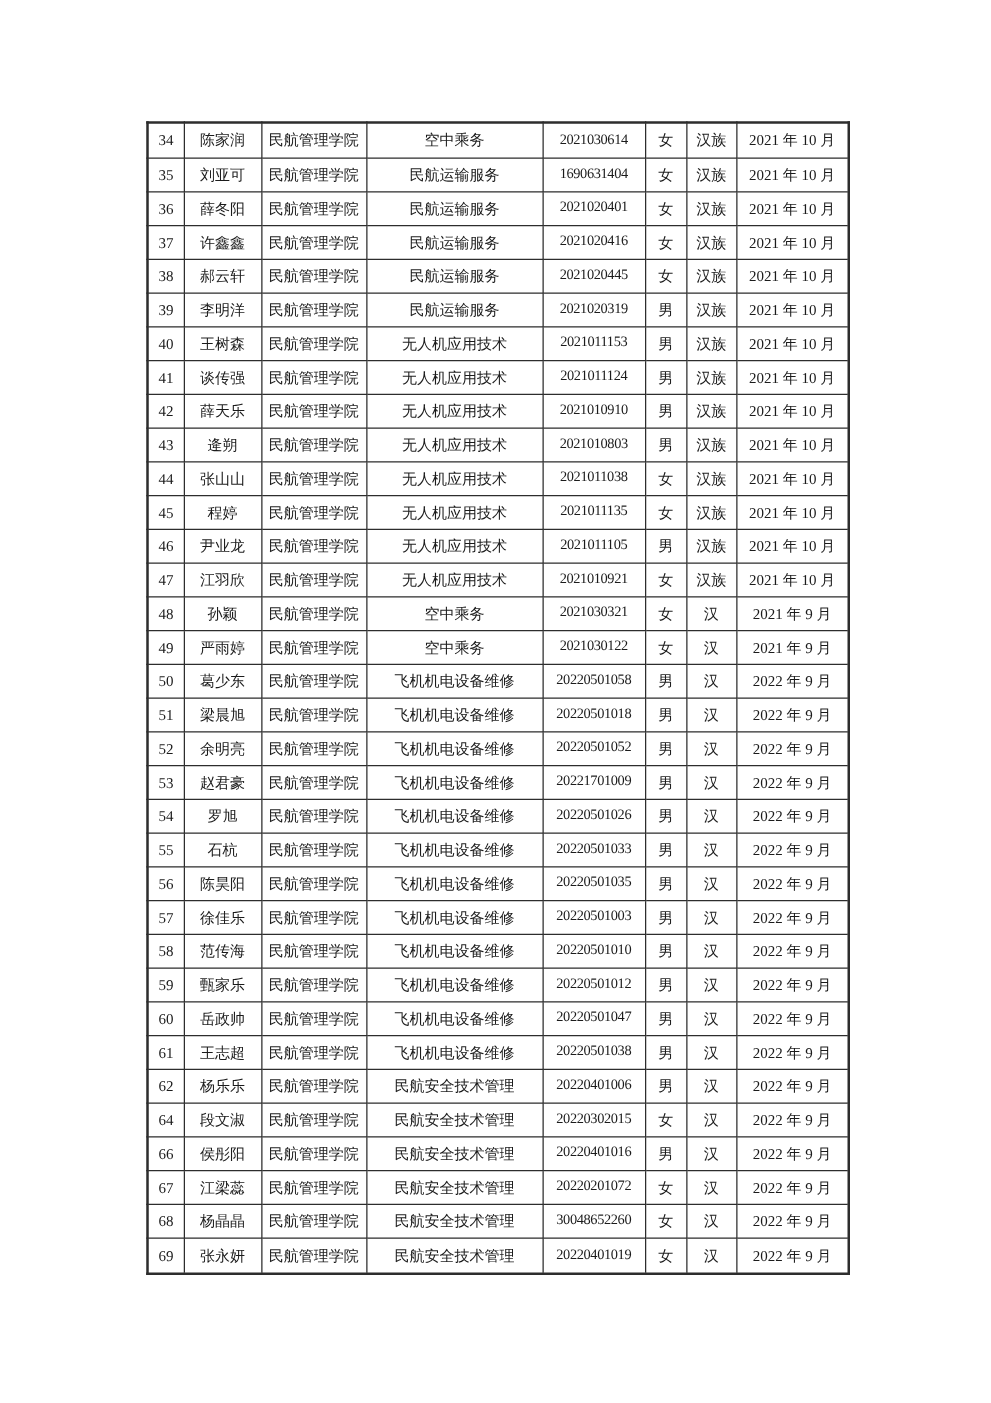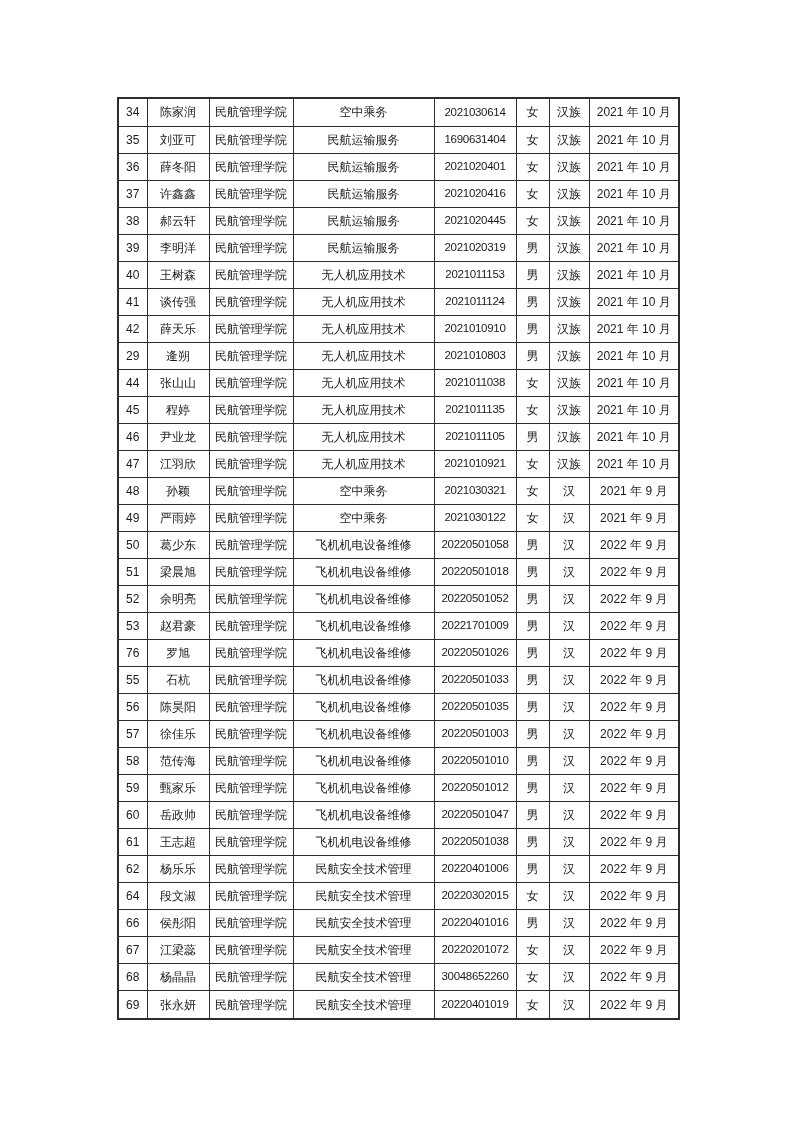--- a/index.html
+++ b/index.html
@@ -6,21 +6,21 @@
     margin: 0;
     padding: 0;
     background: #ffffff;
   }
   .page {
     position: relative;
     width: 793px;
     height: 1050px;
     background: #ffffff;
     overflow: hidden;
-    font-family: Liberation Sans, sans-serif;
+    font-family: Liberation Serif, serif;
   }
   table.roster {
     position: absolute;
     left: 117px;
     top: 97px;
     width: 561px;
     height: 923px;
     border-collapse: collapse;
     table-layout: fixed;
     border: 2px solid #2d2d2d;
@@ -151,21 +151,21 @@
           <td>42</td>
           <td>薛天乐</td>
           <td>民航管理学院</td>
           <td>无人机应用技术</td>
           <td>2021010910</td>
           <td>男</td>
           <td>汉族</td>
           <td>2021 年 10 月</td>
         </tr>
         <tr>
-          <td>29</td>
+          <td>43</td>
           <td>逄朔</td>
           <td>民航管理学院</td>
           <td>无人机应用技术</td>
           <td>2021010803</td>
           <td>男</td>
           <td>汉族</td>
           <td>2021 年 10 月</td>
         </tr>
         <tr>
           <td>44</td>
@@ -261,21 +261,21 @@
           <td>53</td>
           <td>赵君豪</td>
           <td>民航管理学院</td>
           <td>飞机机电设备维修</td>
           <td>20221701009</td>
           <td>男</td>
           <td>汉</td>
           <td>2022 年 9 月</td>
         </tr>
         <tr>
-          <td>76</td>
+          <td>54</td>
           <td>罗旭</td>
           <td>民航管理学院</td>
           <td>飞机机电设备维修</td>
           <td>20220501026</td>
           <td>男</td>
           <td>汉</td>
           <td>2022 年 9 月</td>
         </tr>
         <tr>
           <td>55</td>

